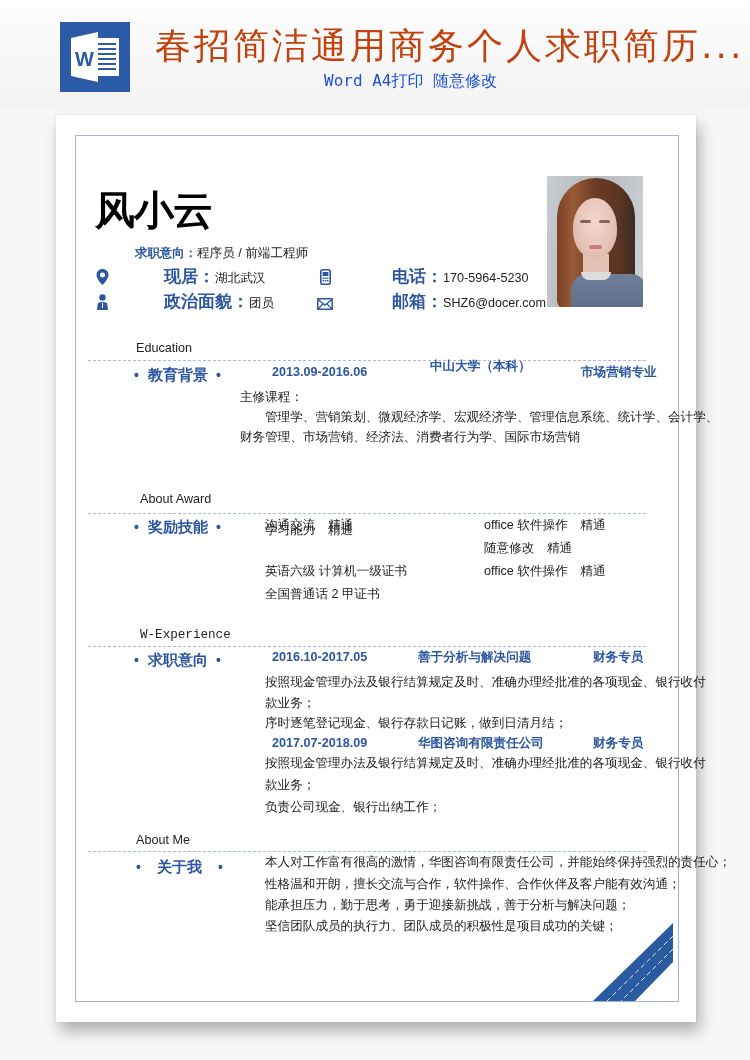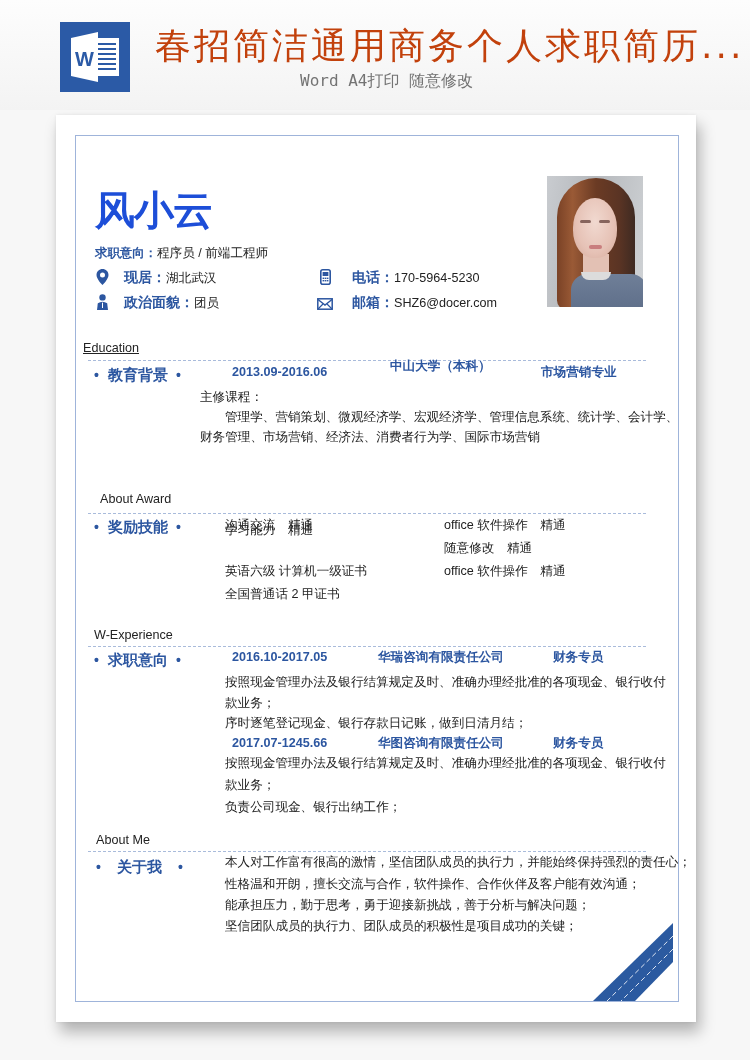--- a/index.html
+++ b/index.html
@@ -1,33 +1,33 @@
 <!DOCTYPE html>
 <html><head>
 <meta charset="utf-8">
 <style>
   html,body{margin:0;padding:0;}
   body{width:750px;height:1060px;position:relative;overflow:hidden;background:#f7f7f7;
        font-family:"Liberation Sans","DejaVu Sans",sans-serif;color:#222;}
   .abs{position:absolute;}
-  .ln{position:absolute;line-height:20px;height:20px;white-space:nowrap;font-size:12.6px;color:#222;}
+  .ln{position:absolute;line-height:20px;height:20px;white-space:nowrap;font-size:12.6px;color:#222;margin-left:40px;}
   
   #hdr{position:absolute;left:0;top:0;width:750px;height:110px;
        background:linear-gradient(#fdfdfd,#f3f3f3);}
   .title{left:155px;top:25px;font-size:36px;letter-spacing:3px;color:#c2410c;line-height:42px;white-space:nowrap;
          font-family:"DejaVu Sans","Liberation Sans",sans-serif;}
-  .subtitle{left:300px;top:70px;font-size:16px;color:#737373;line-height:22px;white-space:nowrap;
+  .subtitle{left:324px;top:70px;font-size:16px;color:#1d4ed8;line-height:22px;white-space:nowrap;
             font-family:"DejaVu Sans Mono","Liberation Mono",monospace;}
   
   #card{left:56px;top:115px;width:640px;height:907px;background:#fff;
         box-shadow:4px 10px 14px rgba(0,0,0,0.28),0 0 3px rgba(0,0,0,0.08);}
   #inner{left:75px;top:135px;width:602px;height:865px;border:1px solid #9fb4da;}
-  .name{left:95px;top:186px;font-size:40px;font-weight:bold;color:#1d4ed8;line-height:48px;letter-spacing:-1px;}
+  .name{left:95px;top:186px;font-size:40px;font-weight:bold;color:#000000;line-height:48px;letter-spacing:-1px;}
   .lbl-s{font-size:12.4px;font-weight:bold;color:#2c56a0;}
-  .lbl-m{font-size:14px;font-weight:bold;color:#2c56a0;}
+  .lbl-m{font-size:17px;font-weight:bold;color:#2c56a0;}
   .icon{position:absolute;width:16px;height:16px;}
   .photo{left:547px;top:176px;width:96px;height:131px;overflow:hidden;
          background:linear-gradient(100deg,#c9ccd0 0%,#b5b8bc 40%,#d0d3d6 100%);}
   .hair{position:absolute;left:10px;top:2px;width:78px;height:132px;border-radius:40px 40px 10px 10px;
         background:linear-gradient(90deg,#7a4226 0%,#9a5a36 20%,#6b3b24 50%,#5a3424 80%,#3e2a22 100%);}
   .face{position:absolute;left:26px;top:22px;width:44px;height:60px;border-radius:50% 50% 46% 46%;
         background:radial-gradient(ellipse at 50% 40%,#f1d9d0 0%,#e6c2b6 60%,#d3a898 100%);}
   .brow{position:absolute;top:44px;width:11px;height:3px;background:#6d4a44;border-radius:2px;opacity:.8;}
   .lip{position:absolute;left:42px;top:69px;width:13px;height:4px;border-radius:3px;background:#c97e7e;}
   .neck{position:absolute;left:36px;top:78px;width:26px;height:24px;background:#e3c1b4;}
@@ -124,21 +124,21 @@
   <div class="hair"></div>
   <div class="neck"></div>
   <div class="face"></div>
   <div class="brow" style="left:33px;"></div>
   <div class="brow" style="left:52px;"></div>
   <div class="lip"></div>
   <div class="shirt"></div>
   <div class="collar"></div>
 </div>
 
-<div class="ln en" style="left:83px;top:338px;text-decoration:underline;">Education</div>
+<div class="ln en" style="left:96px;top:338px;">Education</div>
 <div class="dotted" style="top:360px;"></div>
 <div class="ln bullet" style="left:94px;top:365px;">•</div>
 <div class="ln sec-title" style="left:108px;top:365px;">教育背景</div>
 <div class="ln bullet" style="left:176px;top:365px;">•</div>
 <div class="ln ehdr" style="left:232px;top:362px;">2013.09-2016.06</div>
 <div class="ln ehdr" style="left:390px;top:356px;text-align:right;">中山大学（本科）</div>
 <div class="ln ehdr" style="left:541px;top:362px;">市场营销专业</div>
 <div class="ln" style="left:200px;top:387px;">主修课程：</div>
 <div class="ln" style="left:225px;top:407px;">管理学、营销策划、微观经济学、宏观经济学、管理信息系统、统计学、会计学、</div>
 <div class="ln" style="left:200px;top:427px;">财务管理、市场营销、经济法、消费者行为学、国际市场营销</div>
@@ -149,46 +149,46 @@
 <div class="ln sec-title" style="left:108px;top:517px;">奖励技能</div>
 <div class="ln bullet" style="left:176px;top:517px;">•</div>
 <div class="ln" style="left:225px;top:515px;">沟通交流　精通</div>
 <div class="ln" style="left:225px;top:520px;font-family:Liberation Serif, serif;">学习能力　精通</div>
 <div class="ln" style="left:225px;top:561px;">英语六级 计算机一级证书</div>
 <div class="ln" style="left:225px;top:584px;">全国普通话 2 甲证书</div>
 <div class="ln" style="left:444px;top:515px;">office 软件操作　精通</div>
 <div class="ln" style="left:444px;top:538px;">随意修改　精通</div>
 <div class="ln" style="left:444px;top:561px;">office 软件操作　精通</div>
 
-<div class="ln en" style="left:94px;top:625px;">W-Experience</div>
+<div class="ln en" style="left:100px;top:625px;font-family:Liberation Mono, monospace;">W-Experience</div>
 <div class="dotted" style="top:646px;"></div>
 <div class="ln bullet" style="left:94px;top:650px;">•</div>
 <div class="ln sec-title" style="left:108px;top:650px;">求职意向</div>
 <div class="ln bullet" style="left:176px;top:650px;">•</div>
 
 <div class="ln ehdr" style="left:232px;top:647px;text-align:right;">2016.10-2017.05</div>
-<div class="ln ehdr" style="left:378px;top:647px;">华瑞咨询有限责任公司</div>
+<div class="ln ehdr" style="left:378px;top:647px;">善于分析与解决问题</div>
 <div class="ln ehdr" style="left:553px;top:647px;">财务专员</div>
 <div class="ln" style="left:225px;top:672px;">按照现金管理办法及银行结算规定及时、准确办理经批准的各项现金、银行收付</div>
 <div class="ln" style="left:225px;top:693px;">款业务；</div>
 <div class="ln" style="left:225px;top:713px;">序时逐笔登记现金、银行存款日记账，做到日清月结；</div>
 
-<div class="ln ehdr" style="left:232px;top:733px;">2017.07-1245.66</div>
+<div class="ln ehdr" style="left:232px;top:733px;">2017.07-2018.09</div>
 <div class="ln ehdr" style="left:378px;top:733px;">华图咨询有限责任公司</div>
 <div class="ln ehdr" style="left:553px;top:733px;">财务专员</div>
 <div class="ln" style="left:225px;top:753px;">按照现金管理办法及银行结算规定及时、准确办理经批准的各项现金、银行收付</div>
 <div class="ln" style="left:225px;top:775px;">款业务；</div>
 <div class="ln" style="left:225px;top:797px;">负责公司现金、银行出纳工作；</div>
 
 <div class="ln en" style="left:96px;top:830px;">About Me</div>
 <div class="dotted" style="top:851px;"></div>
 <div class="ln bullet" style="left:96px;top:857px;">•</div>
 <div class="ln sec-title" style="left:117px;top:857px;">关于我</div>
 <div class="ln bullet" style="left:178px;top:857px;">•</div>
-<div class="ln" style="left:225px;top:852px;">本人对工作富有很高的激情，坚信团队成员的执行力，并能始终保持强烈的责任心；</div>
+<div class="ln" style="left:225px;top:852px;">本人对工作富有很高的激情，华图咨询有限责任公司，并能始终保持强烈的责任心；</div>
 <div class="ln" style="left:225px;top:874px;">性格温和开朗，擅长交流与合作，软件操作、合作伙伴及客户能有效沟通；</div>
 <div class="ln" style="left:225px;top:895px;">能承担压力，勤于思考，勇于迎接新挑战，善于分析与解决问题；</div>
 <div class="ln" style="left:225px;top:916px;">坚信团队成员的执行力、团队成员的积极性是项目成功的关键；</div>
 
 <div class="abs" style="left:590px;top:920px;width:90px;height:82px;">
   <svg width="90" height="82" viewBox="0 0 90 82">
     <polygon points="83,3 83,42 45,81 3,81" fill="#2b5aa0"></polygon>
     <line x1="83" y1="16" x2="17" y2="81" stroke="#dfe6f3" stroke-width="1" stroke-dasharray="5 3"></line>
     <line x1="83" y1="29" x2="31" y2="81" stroke="#dfe6f3" stroke-width="1" stroke-dasharray="5 3"></line>
   </svg>

